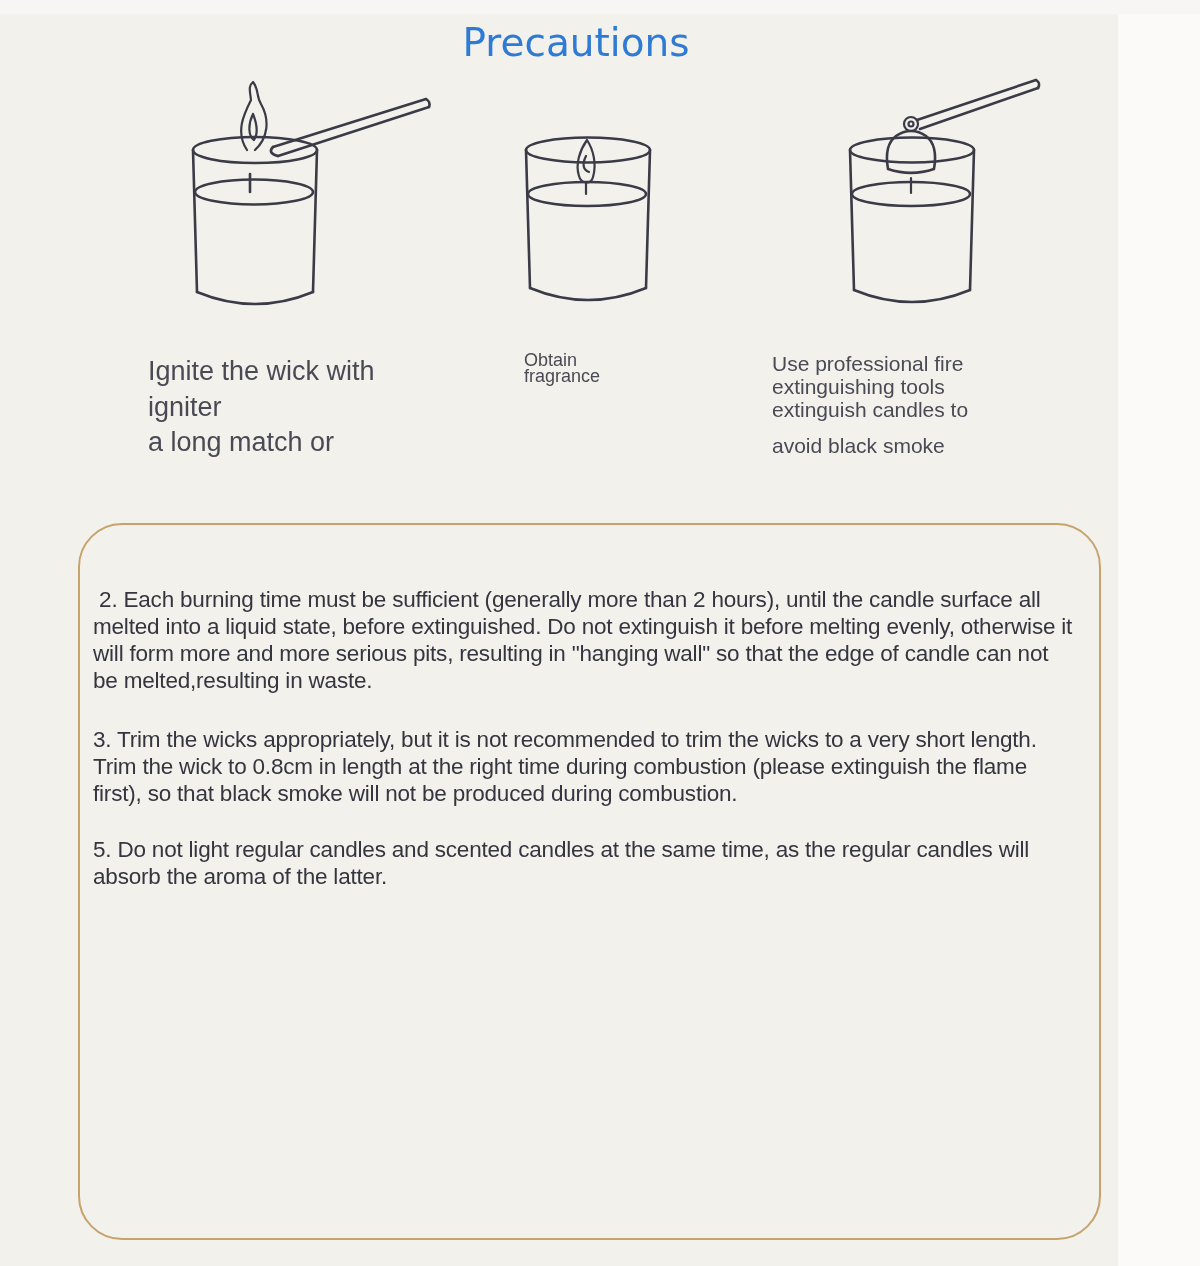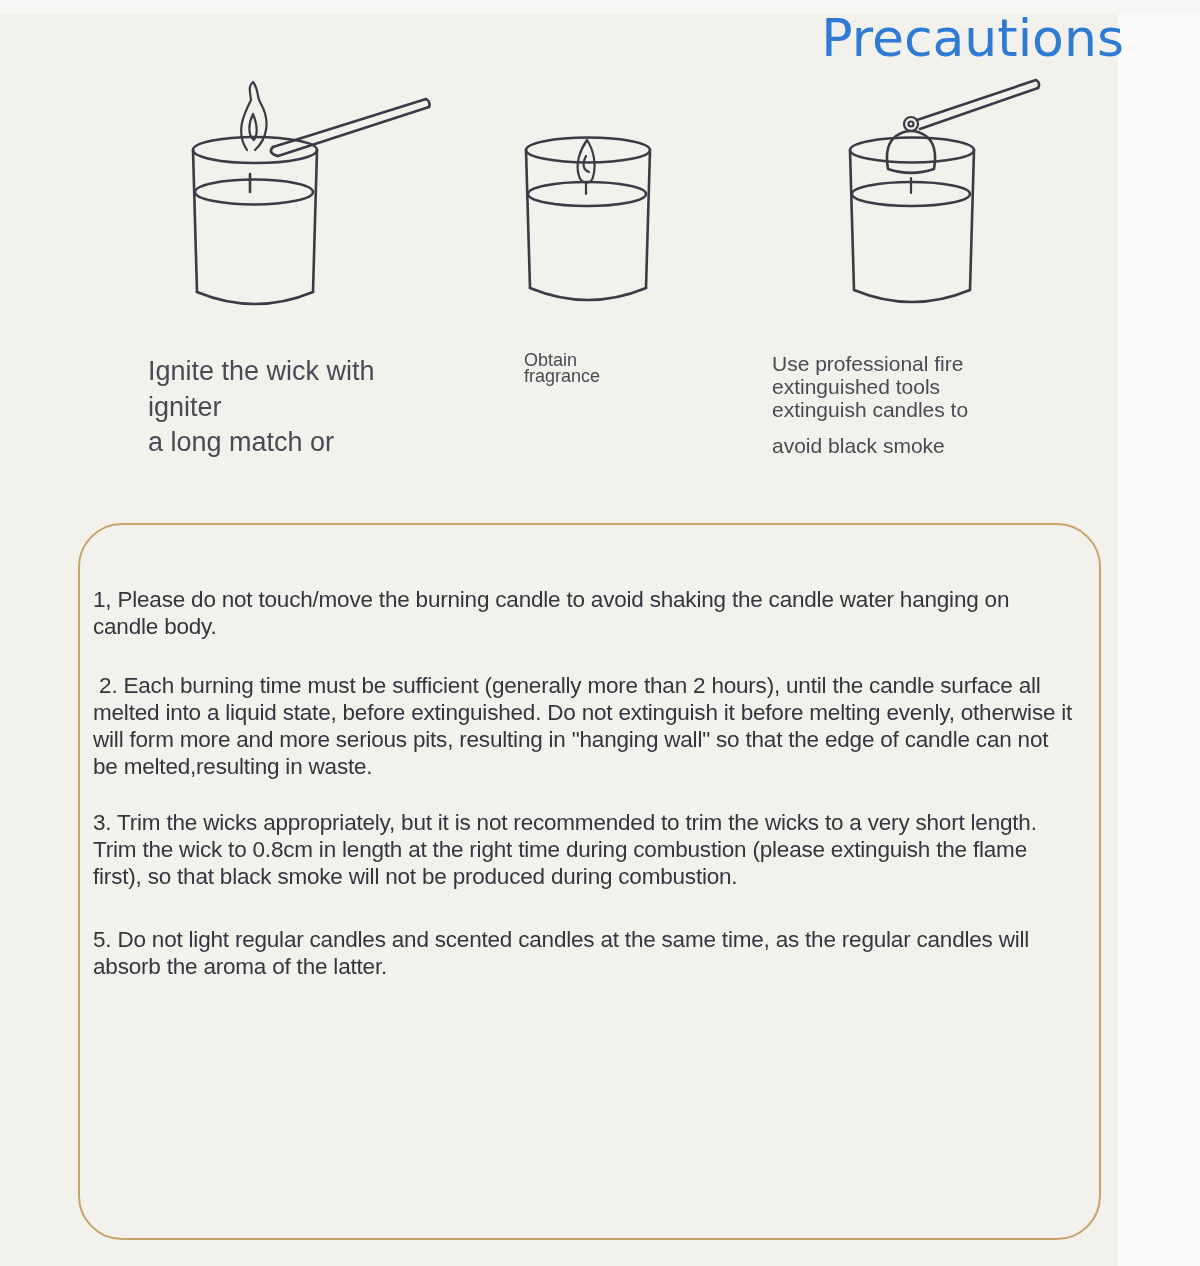--- a/index.html
+++ b/index.html
@@ -10,24 +10,24 @@
   }
   .right-band{
     position:absolute;top:0;right:0;width:82px;height:1266px;
     background:#fbfaf8;
   }
   .top-band{
     position:absolute;top:0;left:0;width:1200px;height:14px;
     background:#f7f6f4;
   }
   h1.title{
-    position:absolute;top:4px;left:0;width:1120px;margin:4px;
-    text-align:right;
+    position:absolute;top:4px;left:0;width:1120px;margin:16px;
+    text-align:center;
     font-family:"DejaVu Sans", sans-serif;
-    font-size:52px;font-weight:500;letter-spacing:0px;
+    font-size:39px;font-weight:500;letter-spacing:0px;
   }
   .illo{position:absolute;}
   .illo svg{display:block;}
   .caption{
     position:absolute;
     color:#4a4a54;
   }
   .caption-1{
     left:148px;top:354px;width:230px;
     font-size:27px;line-height:35.5px;
@@ -133,23 +133,22 @@
   <span>a long match or</span>
 </div>
 
 <div class="caption caption-2">
   <span>Obtain</span>
   <span>fragrance</span>
 </div>
 
 <div class="caption caption-3">
   <span class="cap-line-1">Use professional fire</span>
-  <span class="cap-line-2">extinguished tools</span>
+  <span class="cap-line-2">extinguishing tools</span>
   <span class="cap-line-3">extinguish candles to</span>
   <span class="cap-line-4">avoid black smoke</span>
 </div>
 
 <div class="precaution-box">
-  <p>1, Please do not touch/move the burning candle to avoid shaking the candle water hanging on candle body.</p>
   <p> 2. Each burning time must be sufficient (generally more than 2 hours), until the candle surface all melted into a liquid state, before extinguished. Do not extinguish it before melting evenly, otherwise it will form more and more serious pits, resulting in "hanging wall" so that the edge of candle can not be melted,resulting in waste.</p>
   <p>3. Trim the wicks appropriately, but it is not recommended to trim the wicks to a very short length. Trim the wick to 0.8cm in length at the right time during combustion (please extinguish the flame first), so that black smoke will not be produced during combustion.</p>
   <p>5. Do not light regular candles and scented candles at the same time, as the regular candles will absorb the aroma of the latter.</p>
 </div>
 
 </body></html>

